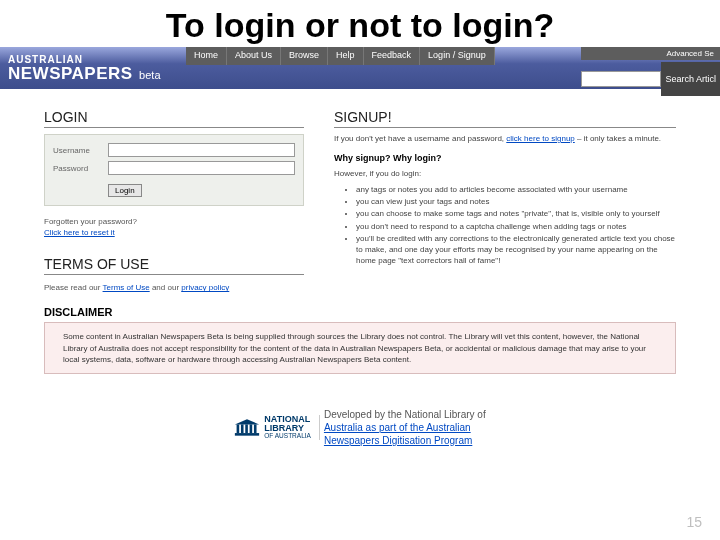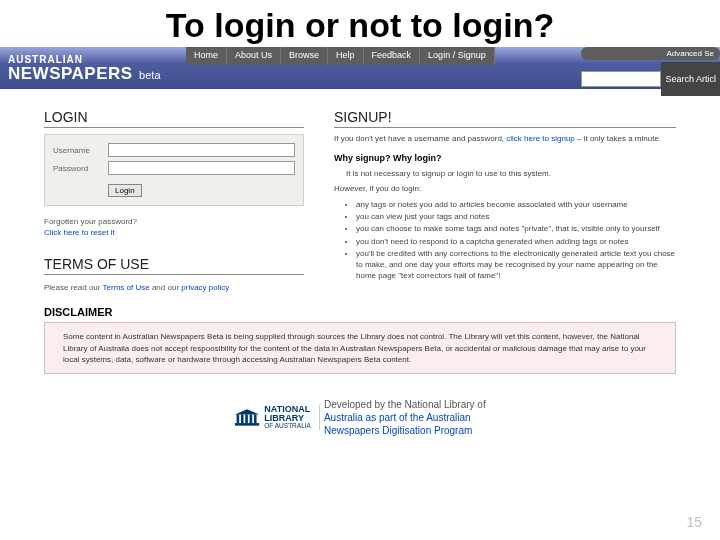--- a/index.html
+++ b/index.html
@@ -6,44 +6,44 @@
   body { width: 720px; height: 540px; font-family: Arial, Helvetica, sans-serif; background: #fff; overflow: hidden; position: relative; }
   .slide-title { font-size: 34px; font-weight: bold; text-align: center; padding: 6px 0 2px 0; letter-spacing: 0; }
   .header-bar { width: 100%; height: 42px; background: linear-gradient(to bottom, #9aa7dd 0%, #4c5c9e 40%, #3d4d8c 100%); display: flex; align-items: center; position: relative; padding-left: 8px; }
   .brand { color: #fff; line-height: 1; }
   .brand .line1 { font-size: 10px; font-weight: bold; letter-spacing: 1px; }
   .brand .line2 { font-size: 17px; font-weight: bold; letter-spacing: 0.5px; }
   .brand .beta { font-size: 11px; font-weight: normal; margin-left: 2px; }
   .nav { position: absolute; top: 0; left: 160px; display: flex; background: #5d5d5d; height: 18px; margin-left: 26px; }
   .nav a { color: #fff; font-size: 9px; padding: 3px 8px; border-right: 1px solid #777; text-decoration: none; }
   .right-header { position: absolute; right: 0; top: 0; text-align: right; }
-  .adv { font-size: 8px; color: #fff; background: #5d5d5d; padding: 2px 6px; border-radius: 6px; }
+  .adv { font-size: 8px; color: #fff; background: #5d5d5d; padding: 2px 6px; }
   .search-btn-wrap { display: flex; align-items: center; margin-top: 2px; }
   .search-input { width: 80px; height: 16px; font-size: 9px; border: 1px solid #999; }
   .search-btn { font-size: 9px; background: #444; color: #fff; height: 34px; border: none; padding: 0 4px; }
   .content { display: flex; padding: 20px 44px 0 44px; gap: 30px; }
   .col-left { width: 260px; }
   .col-right { flex: 1; }
   .section-title { font-size: 14px; font-weight: normal; border-bottom: 1px solid #888; margin-bottom: 6px; padding-bottom: 2px; color: #222; }
   .login-box { background: #eef0ec; border: 1px solid #cfd2c8; padding: 8px; margin-bottom: 10px; }
   .field-row { display: flex; align-items: center; margin-bottom: 4px; }
   .field-label { width: 55px; font-size: 8px; color: #666; }
   .field-input { flex: 1; height: 14px; border: 1px solid #999; font-size: 8px; }
   .login-btn { font-size: 8px; padding: 1px 6px; margin-left: 55px; border: 1px solid #888; background: #e7e7e7; }
   .small-text { font-size: 8px; color: #555; line-height: 1.4; }
-  .link { color: #0049c3; cursor: pointer; }
+  .link { color: #0049c3; text-decoration: underline; cursor: pointer; }
   .terms-line { font-size: 8px; color: #555; margin-top: 8px; }
   .signup-intro { font-size: 8px; color: #444; margin: 6px 0 10px 0; }
   .why-title { font-size: 9px; font-weight: bold; margin-bottom: 6px; }
   .why-line { font-size: 8px; color: #444; margin: 0 0 6px 12px; }
   .benefits { margin-left: 22px; }
   .benefits li { font-size: 8px; color: #444; line-height: 1.4; margin-bottom: 1px; list-style: disc; }
   .disclaimer-label { font-size: 11px; font-weight: bold; margin: 14px 0 4px 44px; }
   .disclaimer-box { margin: 0 44px; border: 1px solid #d8bcbc; background: #fbeeee; padding: 8px 18px; font-size: 8px; color: #333; line-height: 1.4; }
-  .footer-row { display: flex; align-items: center; justify-content: center; gap: 4px; margin-top: 24px; }
+  .footer-row { display: flex; align-items: center; justify-content: center; gap: 4px; margin-top: 34px; }
   .nla-logo { display: flex; align-items: center; gap: 4px; border-right: 1px solid #ccc; padding-right: 8px; }
   .nla-icon { width: 26px; height: 20px; }
   .nla-icon svg { width: 100%; height: 100%; }
   .nla-text { font-size: 9px; line-height: 1; color: #003a6a; font-weight: bold; }
   .nla-text .sm { font-size: 6.5px; font-weight: normal; display: block; }
   .footer-text { font-size: 10px; color: #555; line-height: 1.3; }
   .page-num { position: absolute; bottom: 10px; right: 18px; font-size: 14px; color: #bfbfbf; }
 </style>
 </head>
 <body>
@@ -97,27 +97,26 @@
       <span>Please read our </span><span class="link">Terms of Use</span><span> and our </span><span class="link">privacy policy</span>
     </div>
   </div>
 
   <div class="col-right">
     <div class="section-title">SIGNUP!</div>
     <div class="signup-intro">
       <span>If you don't yet have a username and password, </span><span class="link">click here to signup</span><span> – it only takes a minute.</span>
     </div>
     <div class="why-title">Why signup? Why login?</div>
-    <div class="why-line">It is not necessary to signup or login to use to this system.</div>
     <div class="why-line" style="margin-left:0">However, if you do login:</div>
     <ul class="benefits">
       <li>any tags or notes you add to articles become associated with your username</li>
       <li>you can view just your tags and notes</li>
       <li>you can choose to make some tags and notes "private", that is, visible only to yourself</li>
-      <li>you don't need to respond to a captcha generated when adding tags or notes</li>
+      <li>you don't need to respond to a captcha challenge when adding tags or notes</li>
       <li>you'll be credited with any corrections to the electronically generated article text you chose to make, and one day your efforts may be recognised by your name appearing on the home page "text correctors hall of fame"!</li>
     </ul>
   </div>
 </div>
 
 <div class="disclaimer-label">DISCLAIMER</div>
 <div class="disclaimer-box">Some content in Australian Newspapers Beta is being supplied through sources the Library does not control. The Library will vet this content, however, the National Library of Australia does not accept responsibility for the content of the data in Australian Newspapers Beta, or accidental or malicious damage that may arise to your local systems, data, software or hardware through accessing Australian Newspapers Beta content.</div>
 
 <div class="footer-row">
   <div class="nla-logo">

